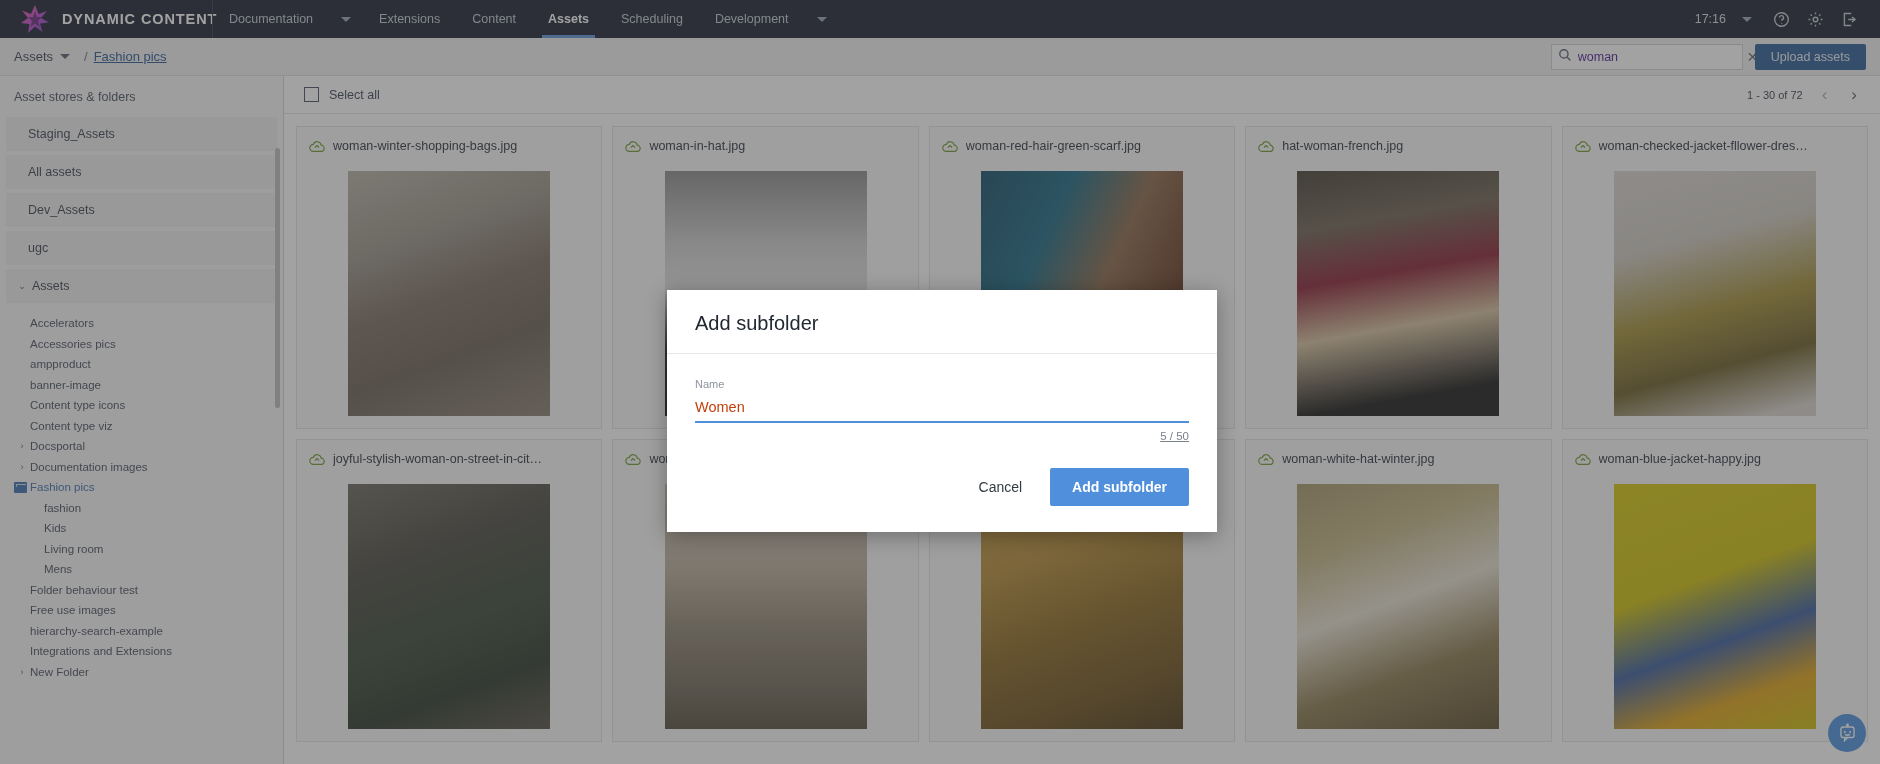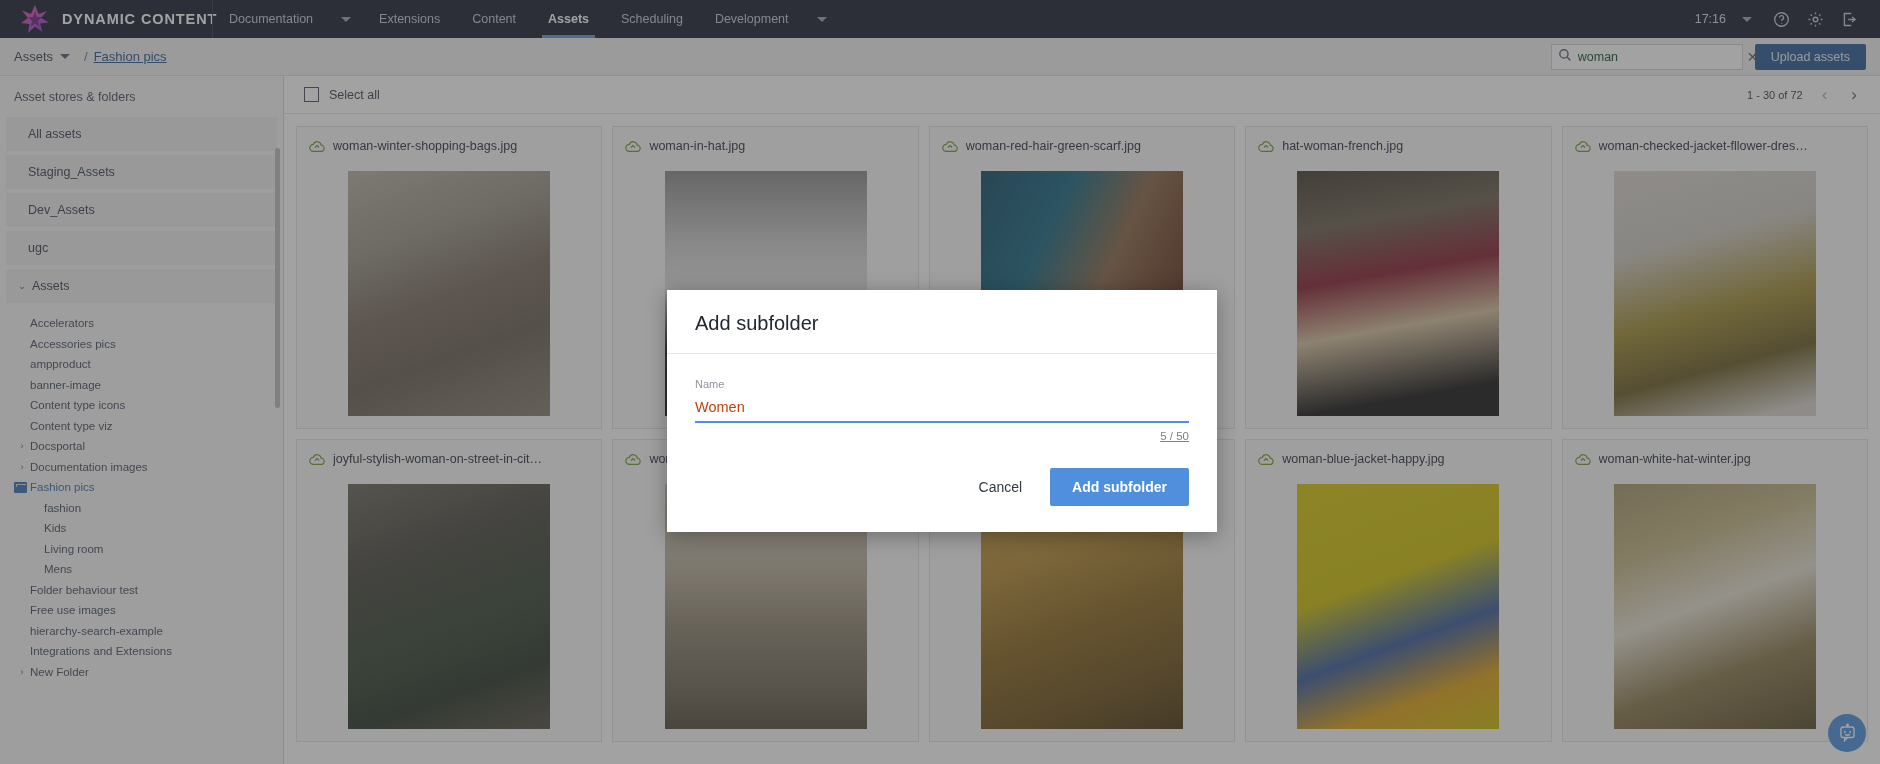--- a/index.html
+++ b/index.html
@@ -63,21 +63,21 @@
   .crumb-link {
     color: #2b5a92; font-size: 13px; text-decoration: underline; cursor: pointer;
   }
   .crumbbar-right { margin-left: auto; display: flex; align-items: center; gap: 12px; }
   .searchbox {
     width: 192px; height: 26px; background: #ffffff; border: 1px solid #cfd3d9;
     display: flex; align-items: center; padding: 0 6px; gap: 6px;
   }
   .searchbox svg { stroke: #5a6372; fill: none; stroke-width: 1.8; flex: none; }
   .searchbox input {
-    border: none; outline: none; font-size: 12.5px; color: #14532d; flex: 1;
+    border: none; outline: none; font-size: 12.5px; color: #4c1d95; flex: 1;
     background: transparent; font-family: "Liberation Sans", sans-serif;
   }
   .clear-x {
     font-size: 14px; color: #5a6372; cursor: pointer; line-height: 1;
     padding: 0 2px;
   }
   .upload-btn {
     background: #2e5e96; color: #e9eef5; font-size: 12.5px; border: none;
     height: 26px; padding: 0 16px; cursor: pointer; border-radius: 2px;
     font-family: "Liberation Sans", sans-serif;
@@ -304,24 +304,24 @@
       <button class="upload-btn">Upload assets</button>
     </div>
   </div>
 
   <div class="body">
 
     <div class="sidebar">
       <div class="sidebar-title">Asset stores &amp; folders</div>
 
       <div class="side-root">
+        <span>Staging_Assets</span>
+      </div>
+      <div class="side-root">
         <span>All assets</span>
-      </div>
-      <div class="side-root">
-        <span>Staging_Assets</span>
       </div>
       <div class="side-root">
         <span>Dev_Assets</span>
       </div>
       <div class="side-root">
         <span>ugc</span>
       </div>
       <div class="side-root spaced">
         <span class="twisty">⌄</span>
         <span>Assets</span>
@@ -517,38 +517,38 @@
             </div>
           </div>
           <div class="card">
             <div class="card-head">
               <span class="cloud-icon">
                 <svg width="16" height="13" viewBox="0 0 20 16">
                   <path d="M5.4 14.2h9.4a3.9 3.9 0 0 0 .5-7.8 5.1 5.1 0 0 0-9.8-1.1 3.95 3.95 0 0 0-.1 8.9z" fill="none" stroke="#6f9b2e" stroke-width="1.5"></path>
                   <path d="M7.4 9.3L10 6.8l2.6 2.5" fill="none" stroke="#6f9b2e" stroke-width="1.5"></path>
                 </svg>
               </span>
+              <span class="card-title">woman-white-hat-winter.jpg</span>
+            </div>
+            <div class="card-body">
+              <div class="thumb" style="background-image: linear-gradient(160deg, rgb(168, 154, 108) 0%, rgb(195, 181, 133) 25%, rgb(230, 224, 210) 48%, rgb(142, 125, 82) 72%, rgb(93, 79, 46) 100%);"></div>
+            </div>
+          </div>
+          <div class="card">
+            <div class="card-head">
+              <span class="cloud-icon">
+                <svg width="16" height="13" viewBox="0 0 20 16">
+                  <path d="M5.4 14.2h9.4a3.9 3.9 0 0 0 .5-7.8 5.1 5.1 0 0 0-9.8-1.1 3.95 3.95 0 0 0-.1 8.9z" fill="none" stroke="#6f9b2e" stroke-width="1.5"></path>
+                  <path d="M7.4 9.3L10 6.8l2.6 2.5" fill="none" stroke="#6f9b2e" stroke-width="1.5"></path>
+                </svg>
+              </span>
               <span class="card-title">woman-blue-jacket-happy.jpg</span>
             </div>
             <div class="card-body">
               <div class="thumb" style="background-image: linear-gradient(160deg, rgb(214, 198, 17) 0%, rgb(207, 192, 15) 40%, rgb(61, 95, 158) 62%, rgb(224, 164, 26) 82%, rgb(205, 190, 14) 100%);"></div>
-            </div>
-          </div>
-          <div class="card">
-            <div class="card-head">
-              <span class="cloud-icon">
-                <svg width="16" height="13" viewBox="0 0 20 16">
-                  <path d="M5.4 14.2h9.4a3.9 3.9 0 0 0 .5-7.8 5.1 5.1 0 0 0-9.8-1.1 3.95 3.95 0 0 0-.1 8.9z" fill="none" stroke="#6f9b2e" stroke-width="1.5"></path>
-                  <path d="M7.4 9.3L10 6.8l2.6 2.5" fill="none" stroke="#6f9b2e" stroke-width="1.5"></path>
-                </svg>
-              </span>
-              <span class="card-title">woman-white-hat-winter.jpg</span>
-            </div>
-            <div class="card-body">
-              <div class="thumb" style="background-image: linear-gradient(160deg, rgb(168, 154, 108) 0%, rgb(195, 181, 133) 25%, rgb(230, 224, 210) 48%, rgb(142, 125, 82) 72%, rgb(93, 79, 46) 100%);"></div>
             </div>
           </div>
         </div>
 
       <div class="chatbtn">
         <svg width="21" height="21" viewBox="0 0 24 24">
           <path d="M12 2.6v1.8"></path>
           <circle cx="12" cy="2.2" r="0.9"></circle>
           <rect x="4.5" y="4.6" width="15" height="12" rx="2.6"></rect>
           <circle cx="9" cy="10.2" r="1.1" fill="#ffffff" stroke="none"></circle>

